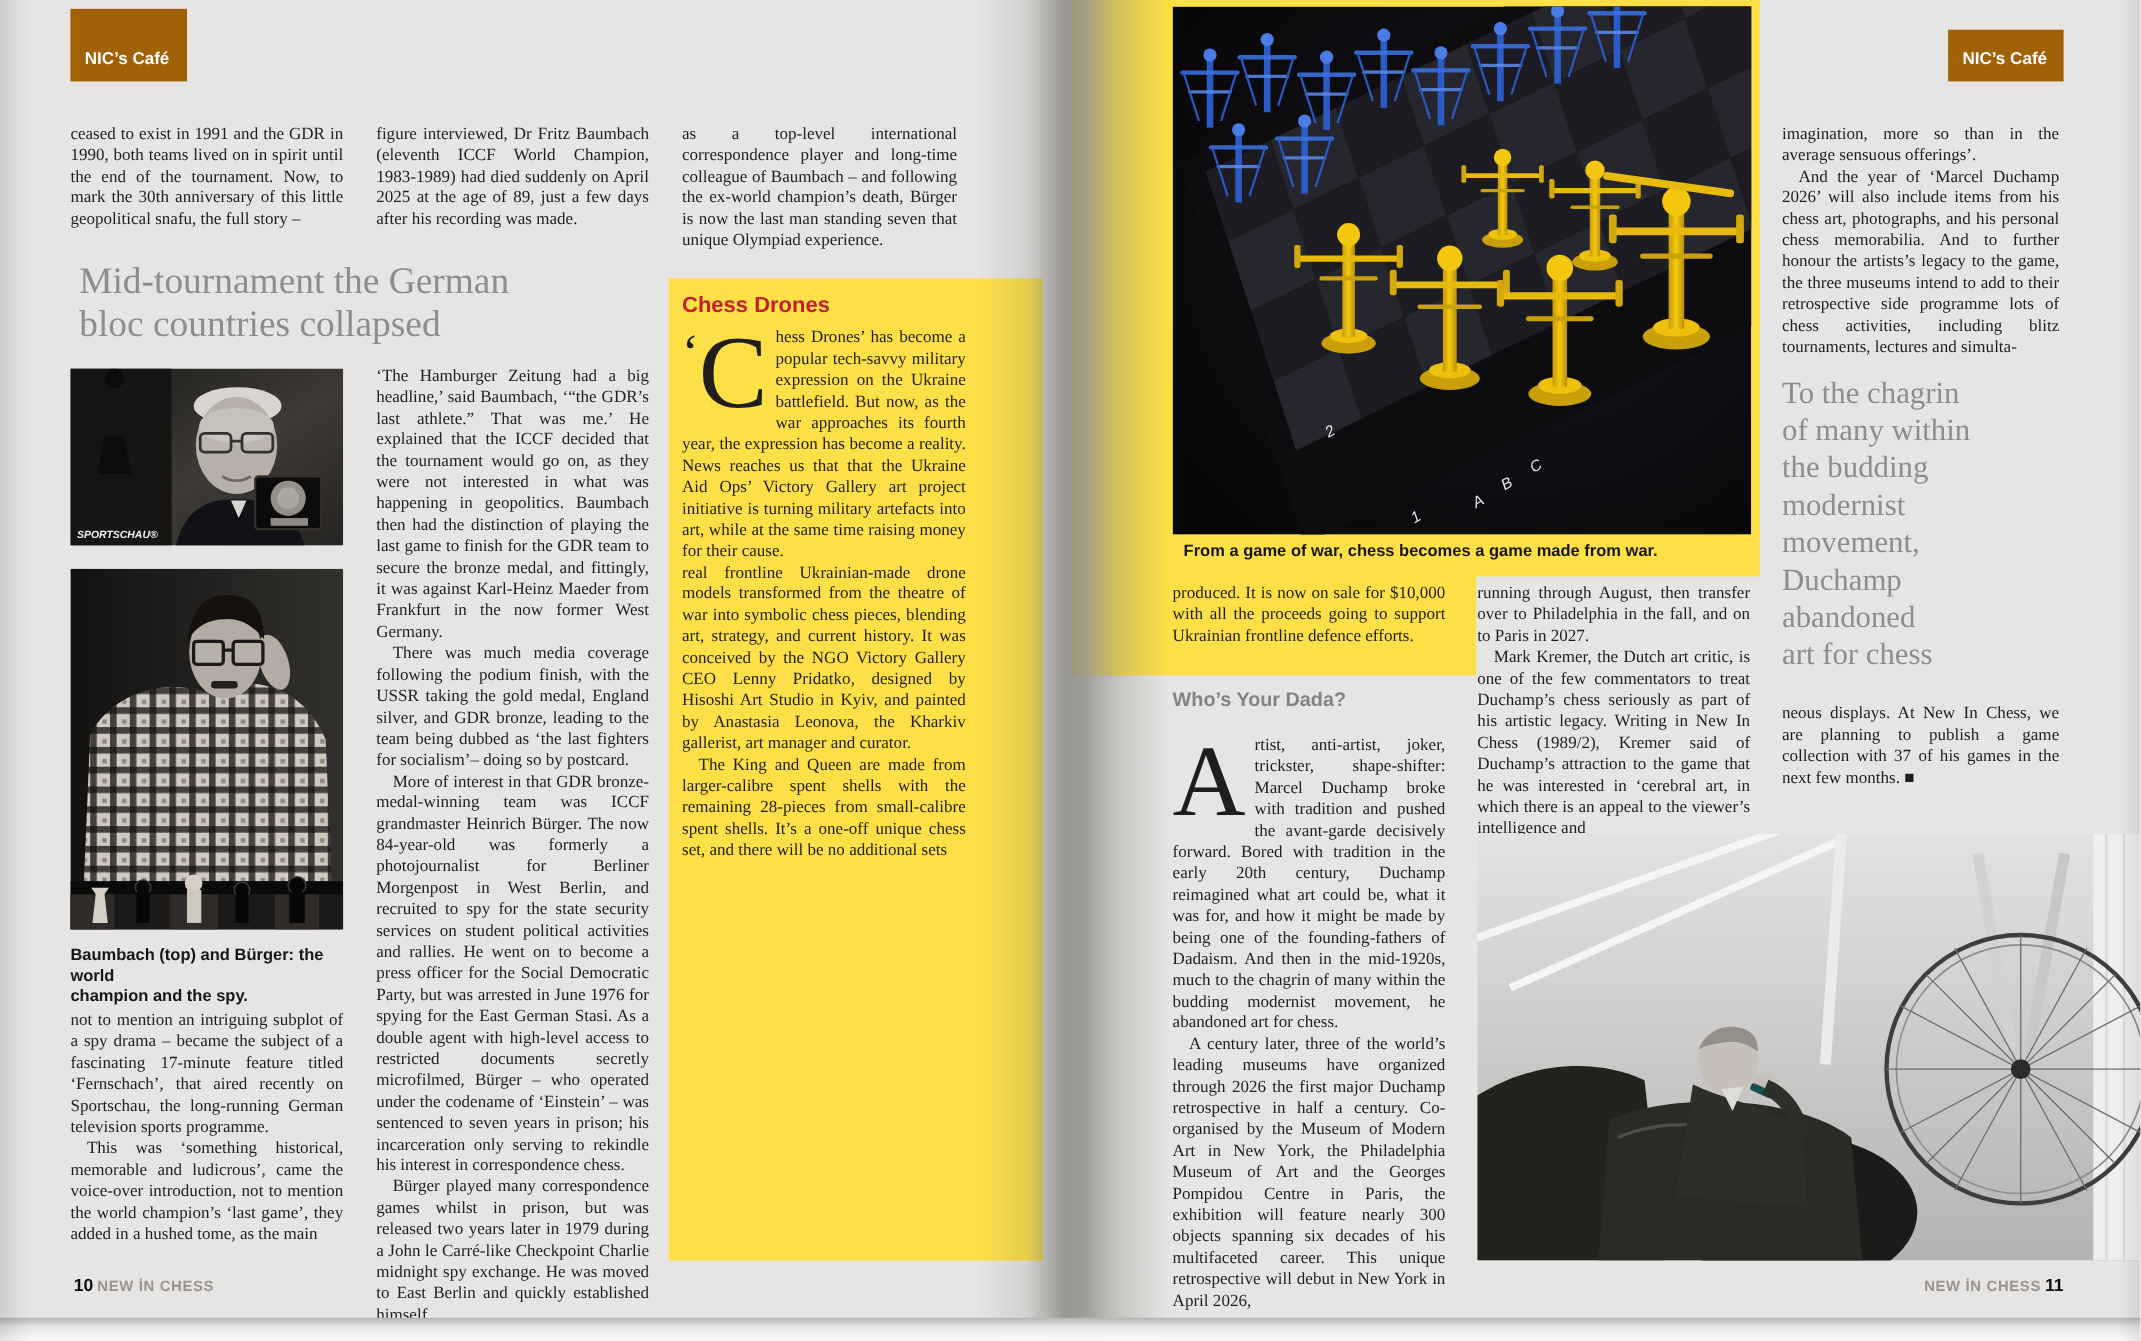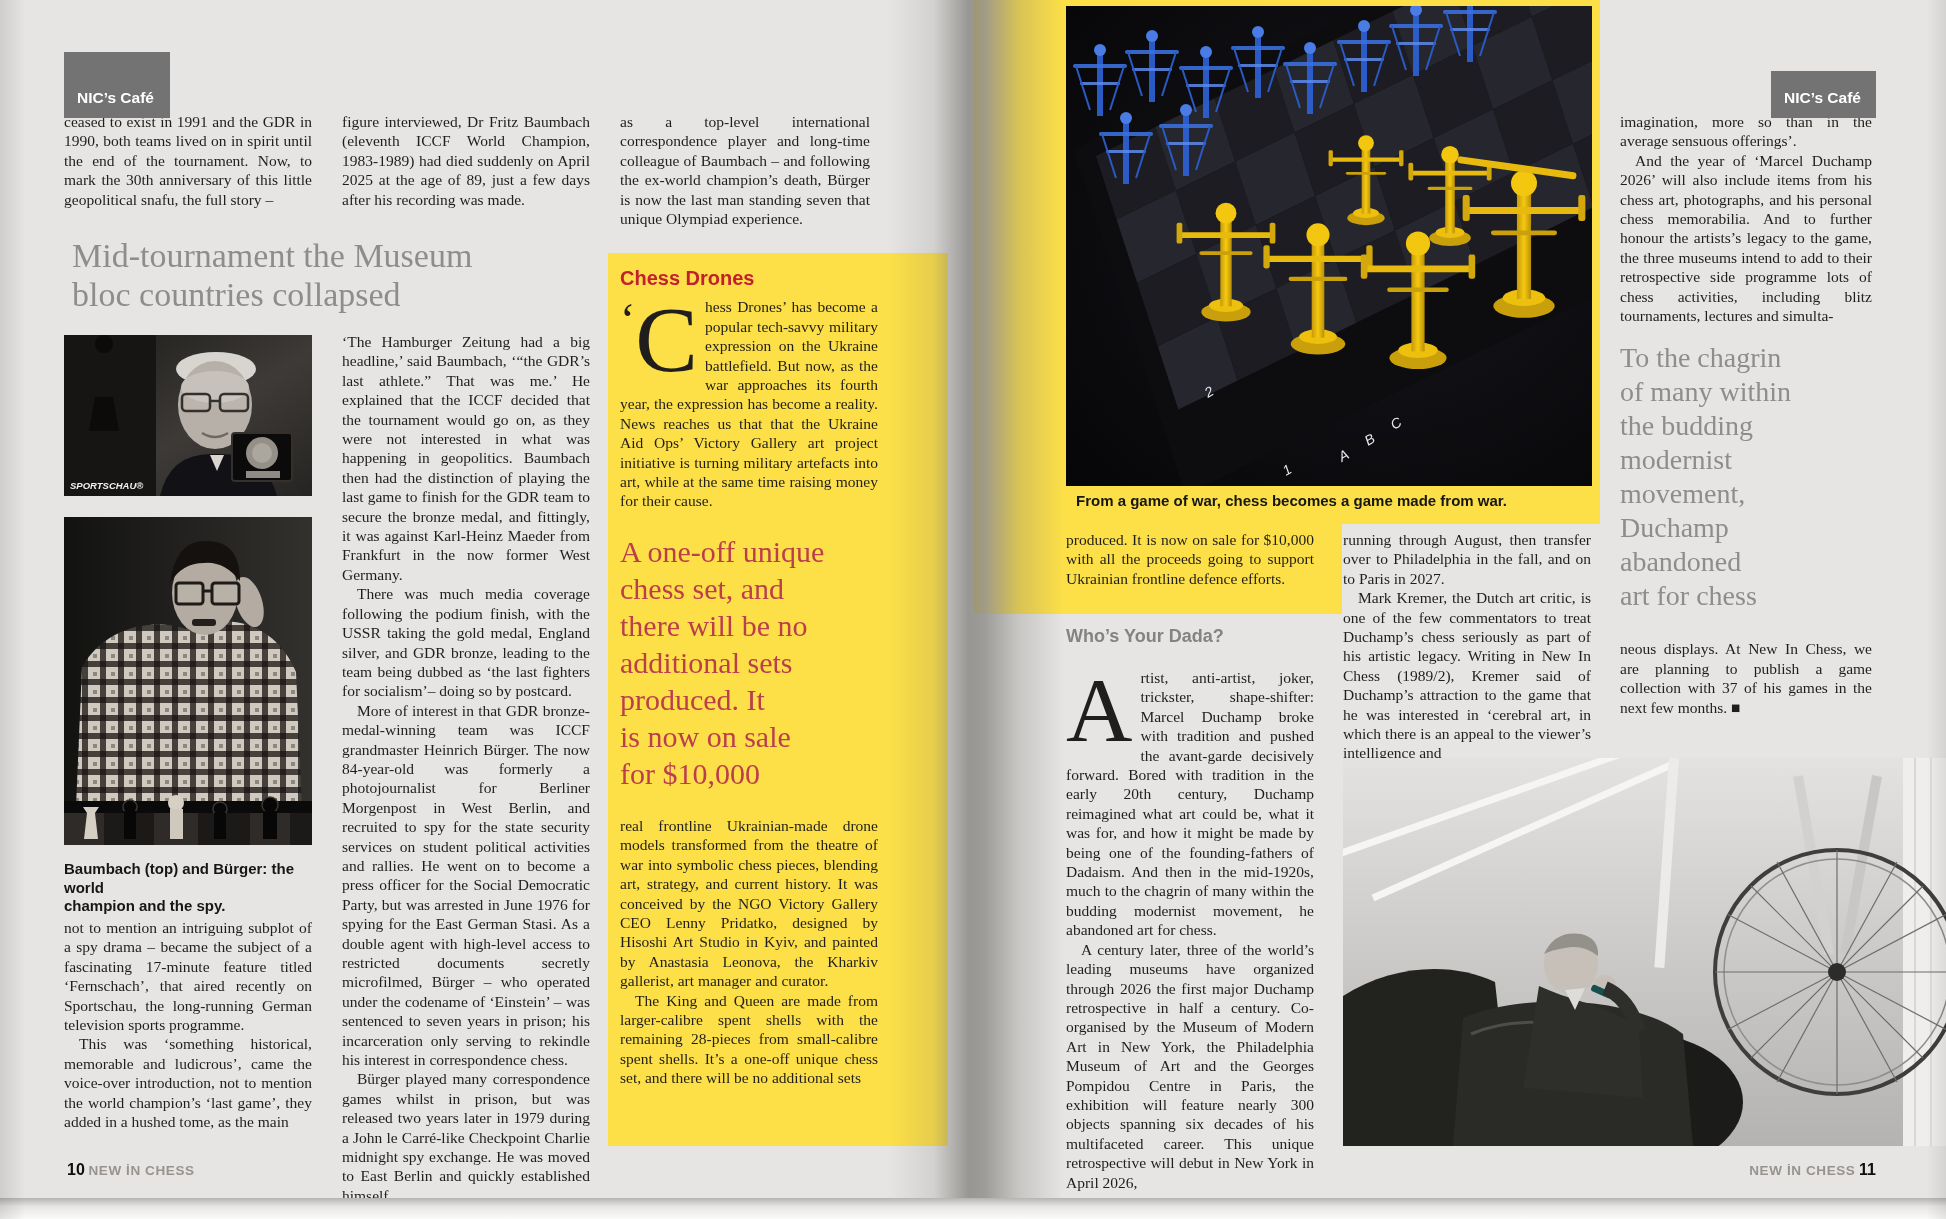--- a/index.html
+++ b/index.html
@@ -2,23 +2,23 @@
 <html><head>
 <meta charset="utf-8">
 <style>
   html,body{margin:0;padding:0;background:#ffffff;}
   .spread{position:relative;width:1946px;height:1219px;background:#e6e5e3;overflow:hidden;
           font-family:"Liberation Serif",serif;color:#1f1e1c;}
   .abs{position:absolute;}
   .body-text{font-size:15.5px;line-height:19.4px;text-align:justify;}
   .body-text p{margin:0;}
   .body-text p.ind{text-indent:15px;}
-  .tab{background:#737373;color:#ffffff;font-family:"Liberation Sans",sans-serif;
+  .tab{background:#a16207;color:#ffffff;font-family:"Liberation Sans",sans-serif;
        font-weight:bold;font-size:15.5px;display:flex;align-items:flex-end;
-       padding:0 0 11px 13px;box-sizing:border-box;z-index:4;margin-top:44px;}
+       padding:0 0 11px 13px;box-sizing:border-box;z-index:4;}
   .headline{font-size:34px;line-height:39px;color:#8d8d8b;white-space:pre-line;z-index:2;}
   .caption{font-family:"Liberation Sans",sans-serif;font-weight:bold;font-size:15px;
            line-height:18.5px;color:#161614;white-space:pre-line;z-index:2;}
   .pink{background:#fde047;z-index:0;}
   .z2{z-index:2;}
   .box-title{font-family:"Liberation Sans",sans-serif;font-weight:bold;font-size:20px;
              color:#c2202f;margin:0 0 9px 0;}
   .red-quote{font-size:30px;line-height:37px;color:#bb3e4d;white-space:pre-line;
              margin:22px 0 24px 0;text-align:left;}
   .gray-quote{font-size:28px;line-height:34px;color:#8d8d8b;white-space:pre-line;
@@ -54,21 +54,21 @@
   </div>
 
   <div class="abs body-text z2" style="left:64px;top:112px;width:248px;">
     <p>ceased to exist in 1991 and the GDR in 1990, both teams lived on in spirit until the end of the tournament. Now, to mark the 30th anniversary of this little geopolitical snafu, the full story –</p>
   </div>
 
   <div class="abs body-text z2" style="left:342px;top:112px;width:248px;">
     <p>figure interviewed, Dr Fritz Baumbach (eleventh ICCF World Champion, 1983-1989) had died suddenly on April 2025 at the age of 89, just a few days after his recording was made.</p>
   </div>
 
-  <div class="abs headline" style="left:72px;top:236px;width:540px;">Mid-tournament the Museum
+  <div class="abs headline" style="left:72px;top:236px;width:540px;">Mid-tournament the German
 bloc countries collapsed</div>
 
   <svg class="abs photo" style="left:64px;top:335px;" width="248" height="161" viewBox="0 0 248 161">
     <defs>
       <linearGradient id="bmbg" x1="0" y1="0" x2="1" y2="1">
         <stop offset="0" stop-color="#1c1b19"></stop>
           <stop offset="0.55" stop-color="#3d3a37"></stop>
         <stop offset="1" stop-color="#262422"></stop>
       </linearGradient>
     </defs>
@@ -157,27 +157,20 @@
 
   <div class="abs pink" style="left:608px;top:253px;width:340px;height:893px;">
     <div style="margin:16px 0 0 12px;width:258px;" class="body-text">
       <div class="box-title">Chess Drones</div>
       <p>
         <span class="dropcap">
             <span class="dc-quote">‘</span>
             <span class="dc-letter">C</span>
           </span><span>hess Drones’ has become a popular tech-savvy military expression on the Ukraine battlefield. But now, as the war approaches its fourth year, the expression has become a reality. News reaches us that that the Ukraine Aid Ops’ Victory Gallery art project initiative is turning military artefacts into art, while at the same time raising money for their cause.</span>
       </p>
-      <div class="red-quote">A one-off unique
-chess set, and
-there will be no
-additional sets
-produced. It
-is now on sale
-for $10,000</div>
       <p>real frontline Ukrainian-made drone models transformed from the theatre of war into symbolic chess pieces, blending art, strategy, and current history. It was conceived by the NGO Victory Gallery CEO Lenny Pridatko, designed by Hisoshi Art Studio in Kyiv, and painted by Anastasia Leonova, the Kharkiv gallerist, art manager and curator.</p>
       <p class="ind">The King and Queen are made from larger-calibre spent shells with the remaining 28-pieces from small-calibre spent shells. It’s a one-off unique chess set, and there will be no additional sets</p>
     </div>
   </div>
 
   <div class="abs footer" style="left:67px;top:1161px;">
     <span class="pn">10</span>
     <span class="brand">NEW İN CHESS</span>
   </div>
 

